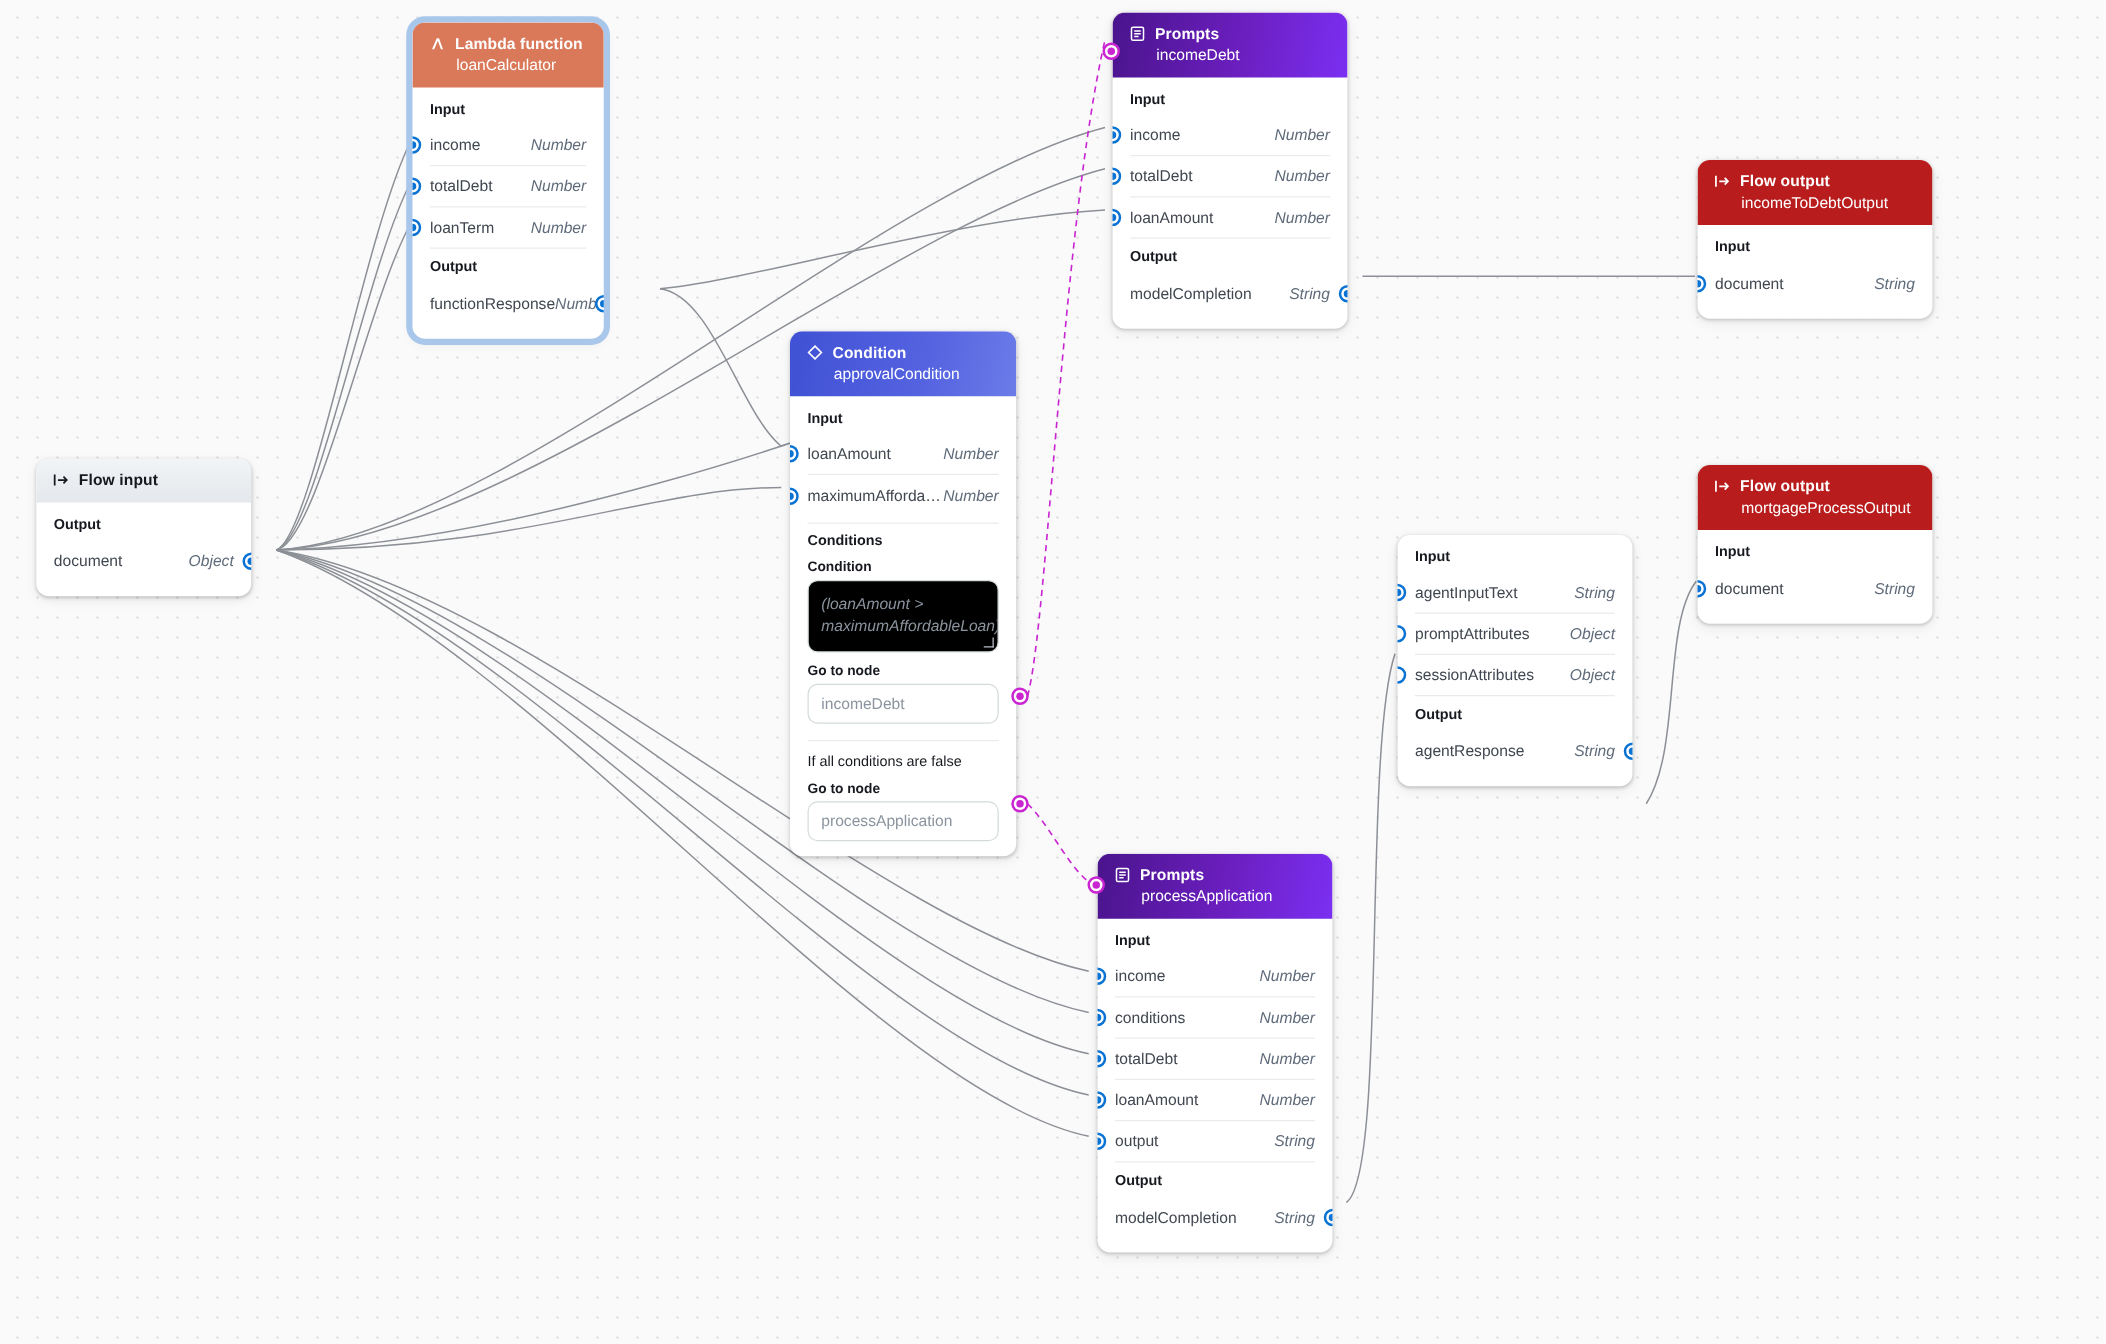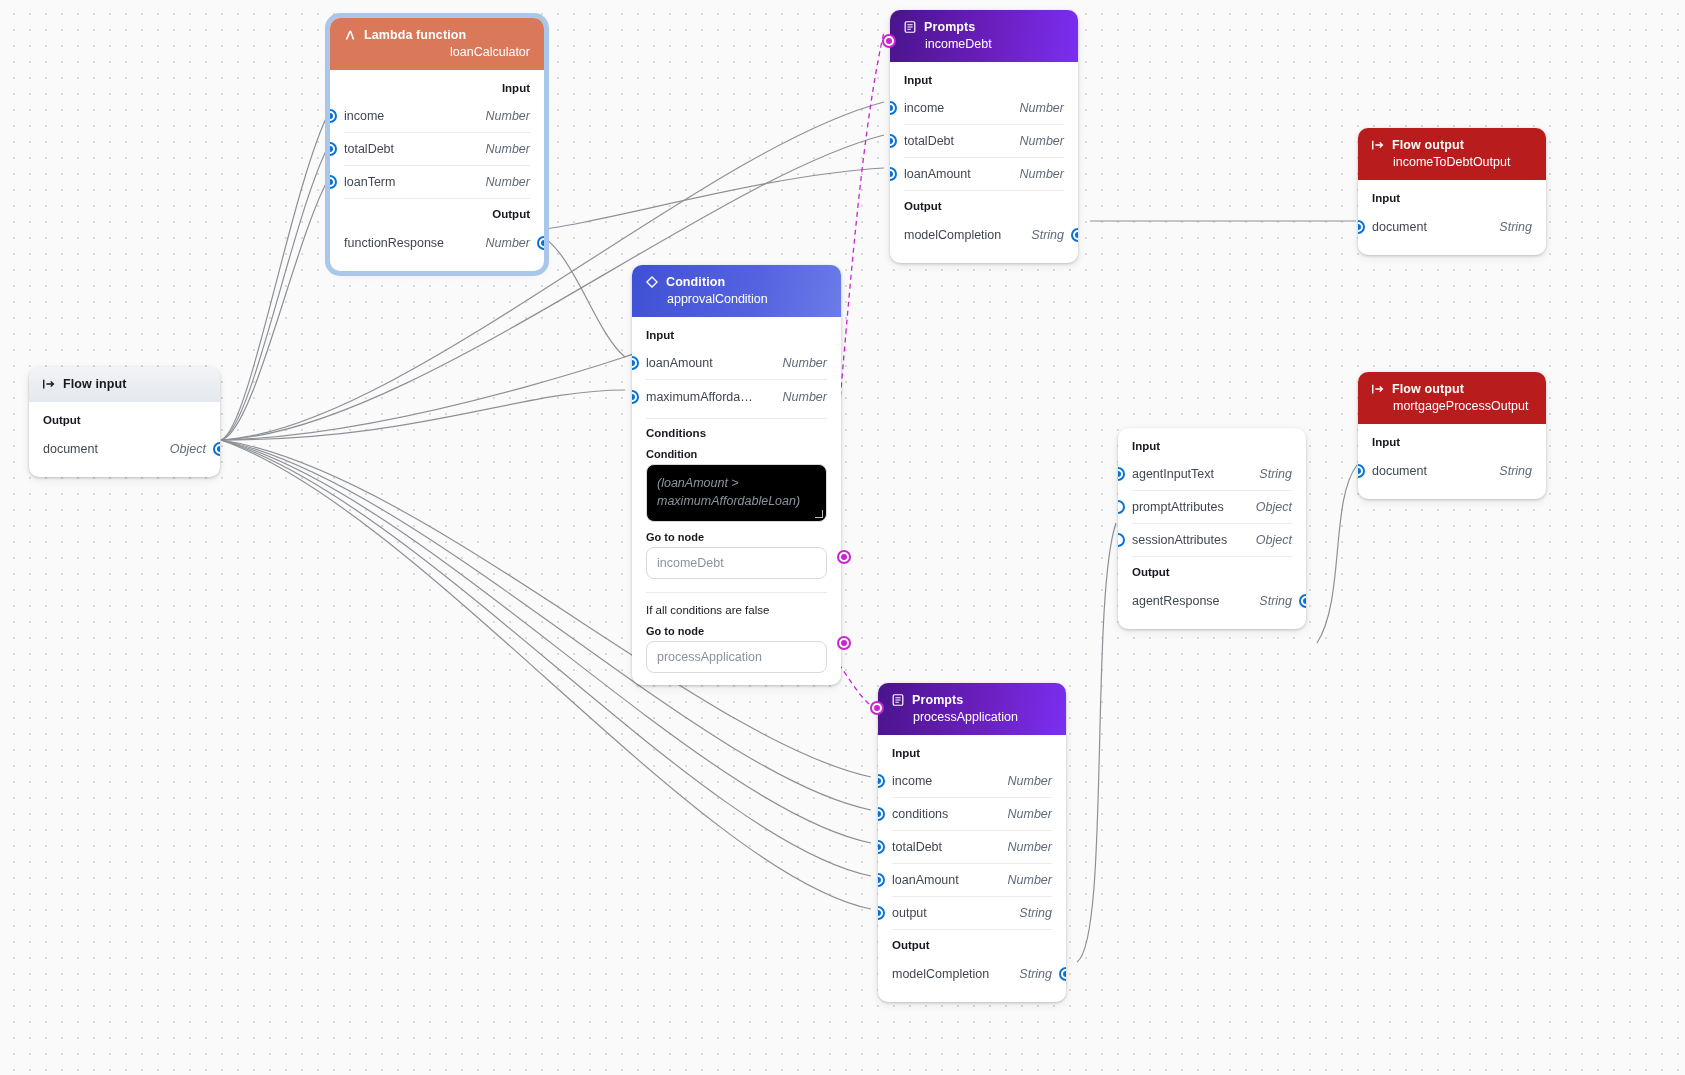--- a/index.html
+++ b/index.html
@@ -125,21 +125,21 @@
       <path d="M1077,962 C1110,940 1090,600 1116,523"></path>
 
       <path d="M1317,643 C1345,600 1330,500 1357,465"></path>
     </g>
     <g fill="none" stroke="#c925d1" stroke-width="1.3" stroke-dasharray="5,4">
       <path d="M822,557 C838,500 850,180 884,32"></path>
       <path d="M822,643 C840,660 855,695 874,708"></path>
     </g>
   </svg>
 
-  <div class="node" style="left:29px; top:367px; width:191px;">
+  <div class="node" style="left:29px; top:367px; width:172px;">
     <div class="node-inner">
       <div class="hdr hdr-in">
         <div class="hdr-row">
           <svg class="ico" viewBox="0 0 16 16">
             <path d="M2 3v10" stroke="#16191f" stroke-width="1.6"></path>
             <path d="M5 8h8M10 5l3 3-3 3" stroke="#16191f" stroke-width="1.6" fill="none"></path>
           </svg>
           <span class="hdr-type">Flow input</span>
         </div>
       </div>
@@ -147,21 +147,21 @@
         <div class="sec-label">Output</div>
         <div class="row last">
           <span class="row-name">document</span>
           <span class="row-type">Object</span>
           <span class="port right filled"></span>
         </div>
       </div>
     </div>
   </div>
 
-  <div class="node selected" style="left:330px; top:18px; width:214px;text-align:right;">
+  <div class="node selected" style="left:330px; top:18px; width:153px;">
     <div class="node-inner">
       <div class="hdr hdr-lambda">
         <div class="hdr-row">
           <svg class="ico" viewBox="0 0 16 16">
             <path d="M3 13L7.3 3h2.1L13 13h-1.9L8.3 5.2 5 13z" fill="#fff"></path>
           </svg>
           <span class="hdr-type">Lambda function</span>
         </div>
         <div class="hdr-name">loanCalculator</div>
       </div>
@@ -225,21 +225,21 @@
         <div class="row last">
           <span class="row-name">modelCompletion</span>
           <span class="row-type">String</span>
           <span class="port right filled"></span>
         </div>
       </div>
     </div>
     <span class="port-free" style="left:-8px; top:24px;"></span>
   </div>
 
-  <div class="node" style="left:632px; top:265px; width:209px;">
+  <div class="node" style="left:632px; top:265px; width:181px;">
     <div class="node-inner">
       <div class="hdr hdr-cond">
         <div class="hdr-row">
           <svg class="ico" viewBox="0 0 16 16">
             <path d="M8 2.2l5.8 5.8L8 13.8 2.2 8z" fill="none" stroke="#fff" stroke-width="1.5"></path>
           </svg>
           <span class="hdr-type">Condition</span>
         </div>
         <div class="hdr-name">approvalCondition</div>
       </div>

